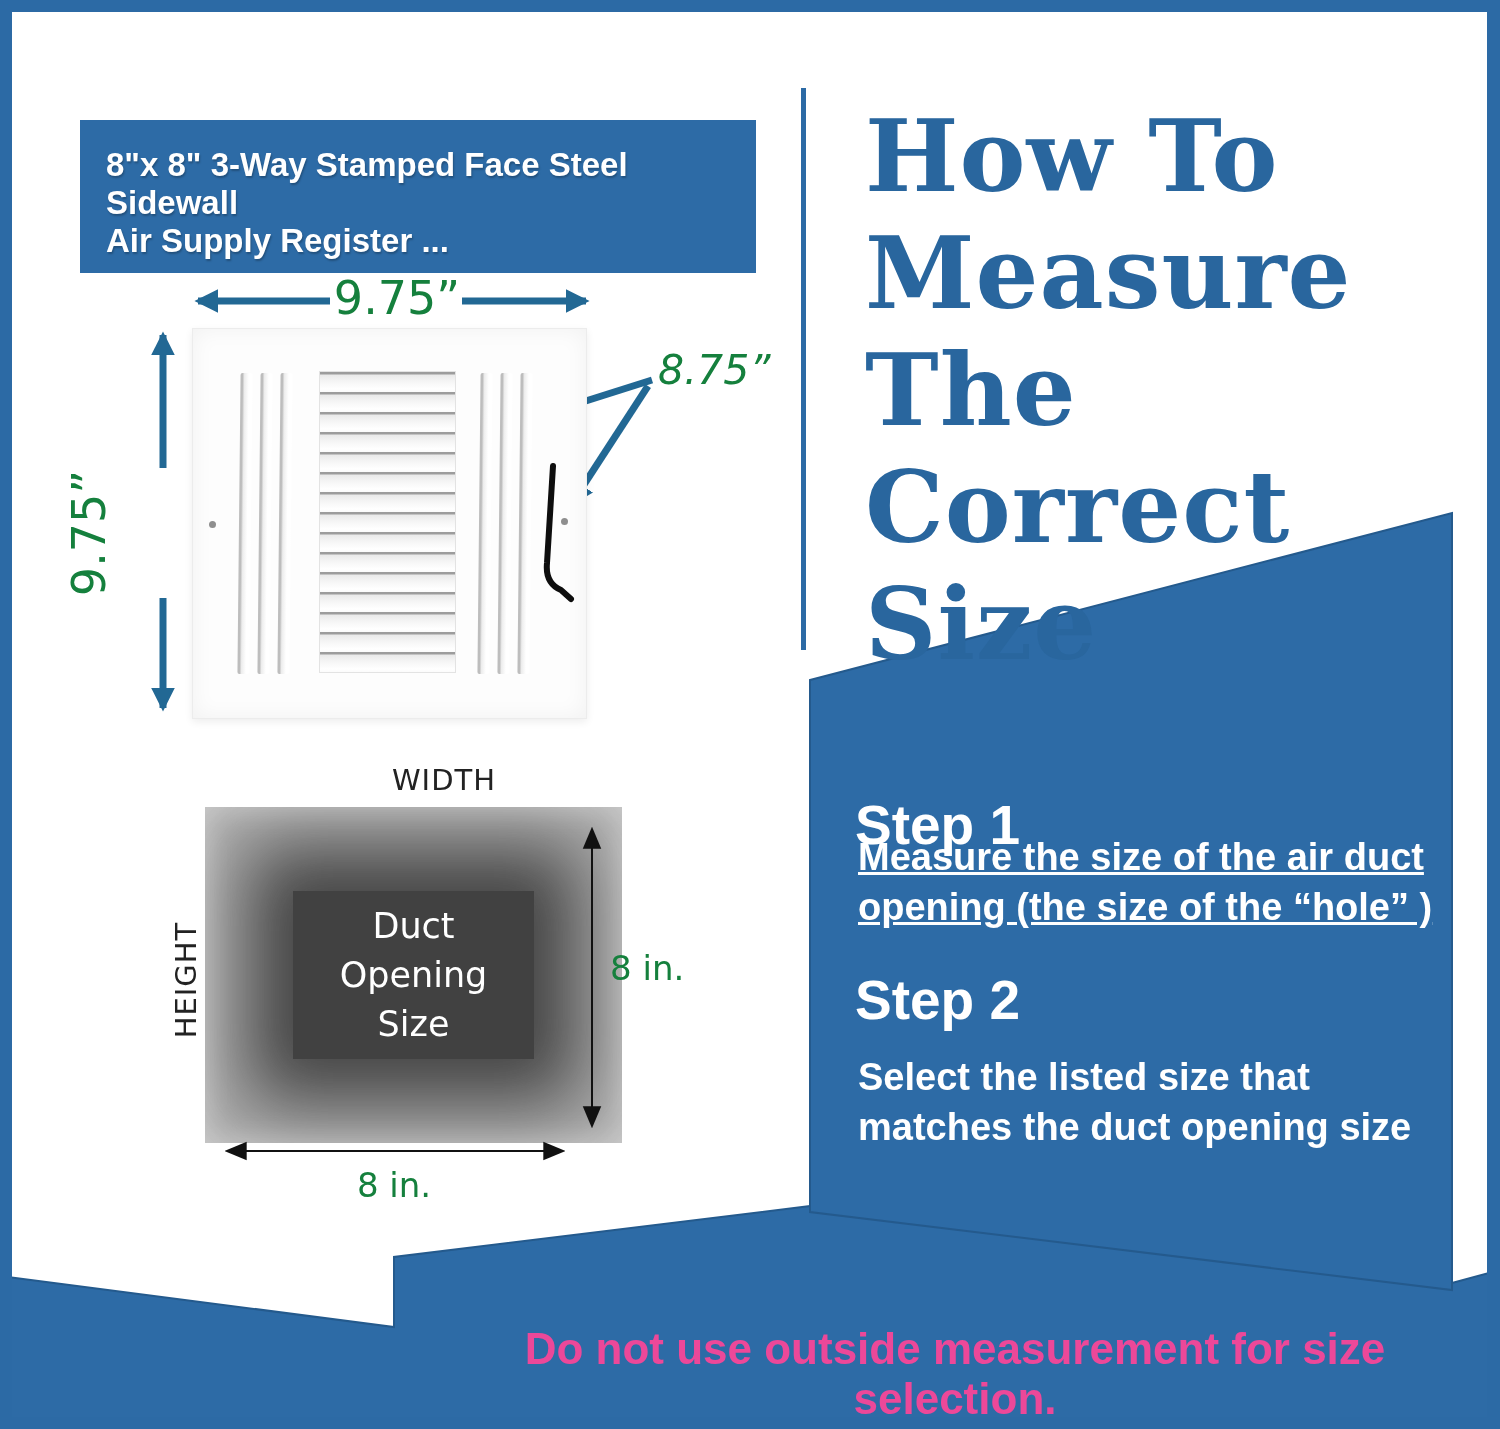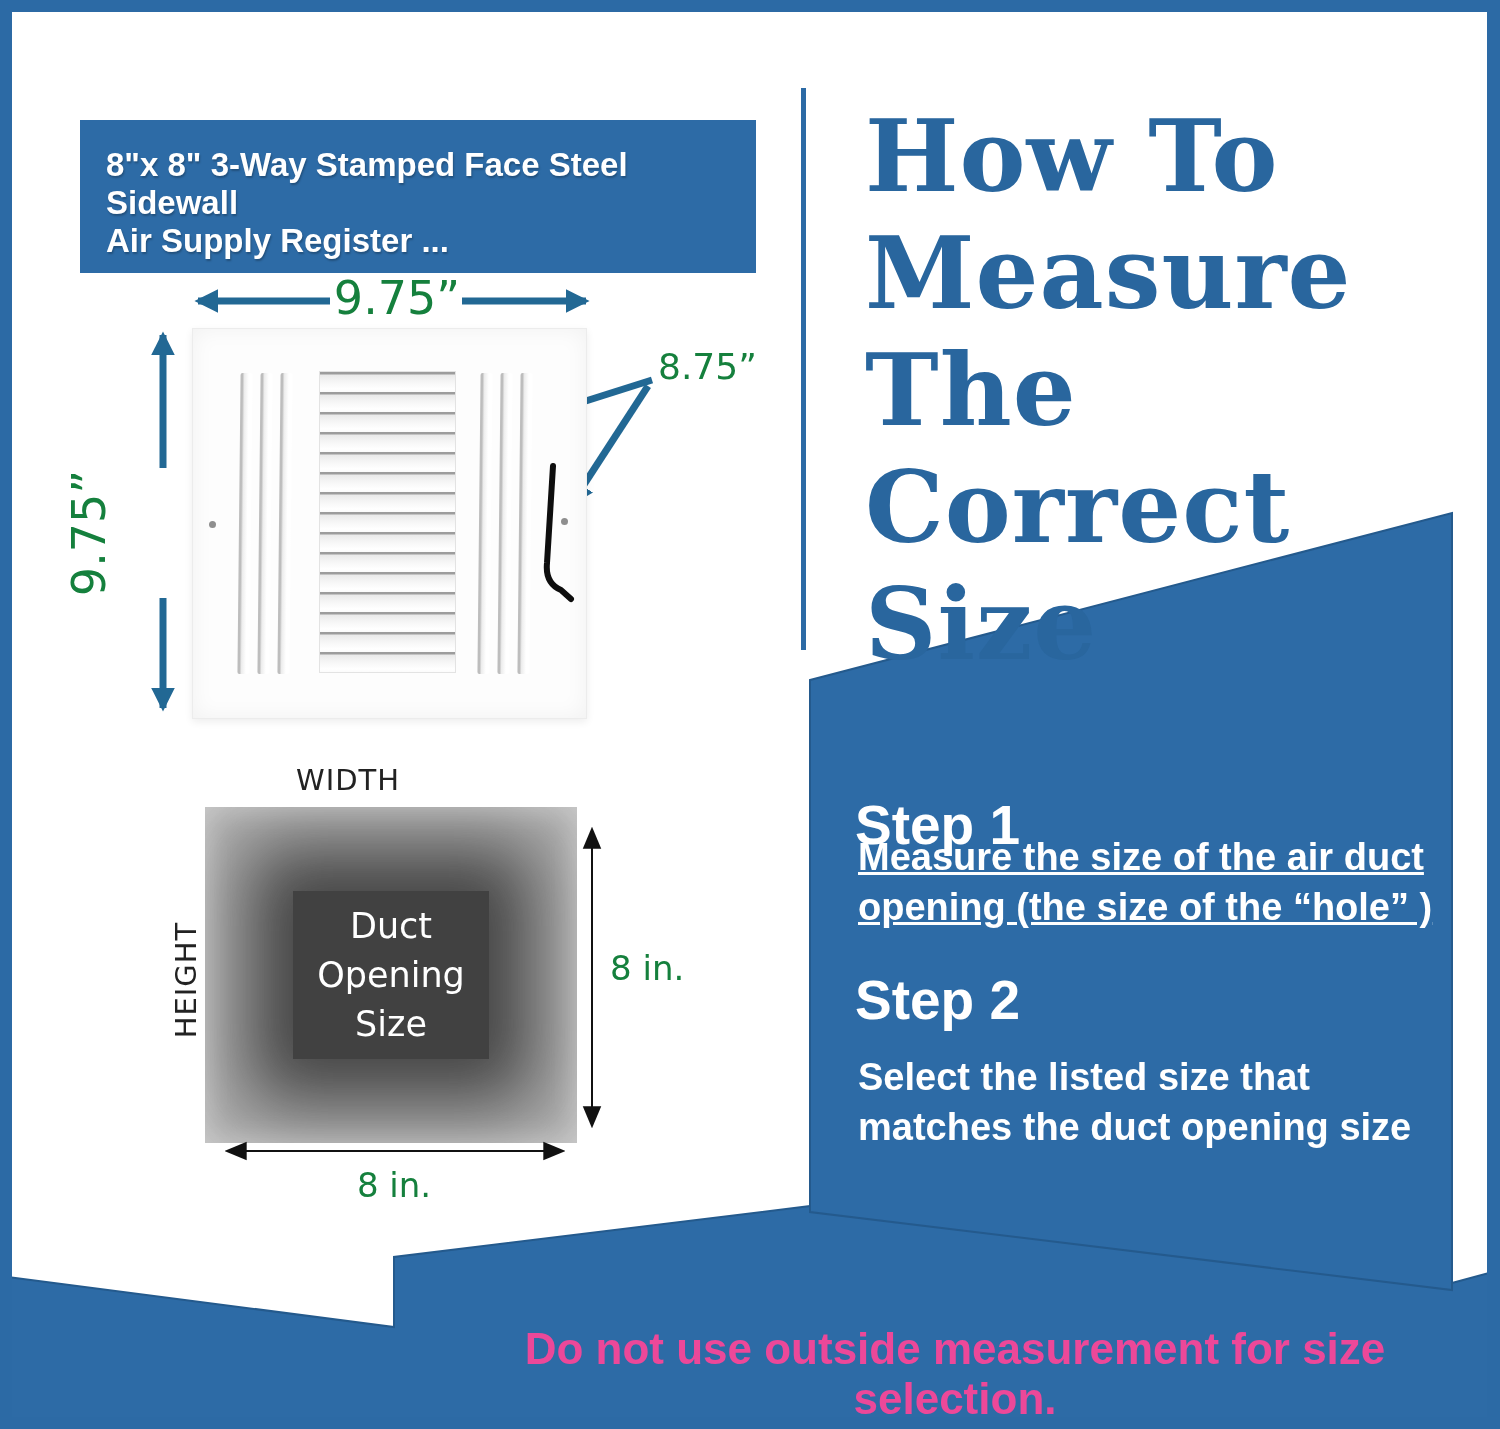--- a/index.html
+++ b/index.html
@@ -33,27 +33,27 @@
              #9c9c9c 0px,#9c9c9c 2px,#e9e9e9 3px,#f6f6f6 10px,#ffffff 17px,#fbfbfb 20px);
            border:1px solid #e3e3e3;box-sizing:border-box;}
   .screw{position:absolute;width:7px;height:7px;border-radius:50%;background:#8f8f8f;}
   #screw-left{left:16px;top:192px;}
   #screw-right{left:368px;top:189px;}
   
   .dim-text{color:#15803d;font-family:"DejaVu Sans",sans-serif;}
   #dim-top{left:322px;top:271px;width:150px;height:58px;font-size:46px;text-align:center;z-index:6;}
   #dim-left{left:62px;top:458px;width:150px;height:150px;font-size:46px;text-align:center;
             transform:rotate(-90deg);z-index:6;}
-  #dim-screw{left:658px;top:346px;width:160px;font-size:36px;z-index:6;}
+  #dim-screw{left:658px;top:346px;width:160px;font-size:41px;z-index:6;font-style:italic;}
   
-  #duct-width-label{left:296px;top:763px;width:200px;text-align:left;font-size:29px;
+  #duct-width-label{left:296px;top:763px;width:200px;text-align:right;font-size:29px;
                     letter-spacing:1px;color:#222;}
   #duct-height-label{left:96px;top:890px;width:180px;height:180px;font-size:29px;letter-spacing:1px;
                      color:#222;transform:rotate(-90deg);text-align:center;line-height:180px;}
-  #duct-square{left:205px;top:807px;width:372px;height:336px;background:#b0b0b0;
+  #duct-square{left:205px;top:807px;width:417px;height:336px;background:#b0b0b0;
                box-shadow:inset 0 0 28px 6px #cbcbcb;overflow:hidden;}
   #duct-inner{position:absolute;left:88px;top:84px;right:88px;bottom:84px;background:#414141;
               box-shadow:0 0 70px 45px rgba(62,62,62,0.95);}
   #duct-center-text{position:absolute;left:0;top:0;width:100%;height:100%;
                     display:flex;flex-direction:column;justify-content:center;align-items:center;
                     color:#ffffff;font-family:"DejaVu Sans",sans-serif;font-size:35px;line-height:1.4;}
   #duct-dim-right{left:610px;top:948px;font-size:34px;}
   #duct-dim-bottom{left:294px;top:1165px;width:200px;text-align:center;font-size:34px;}
   
   #divider{left:801px;top:88px;width:5px;height:562px;background:#2c6aa5;}

